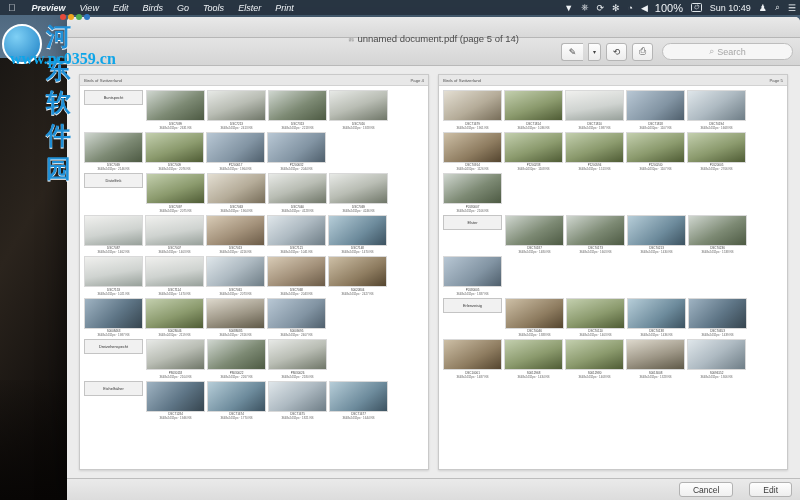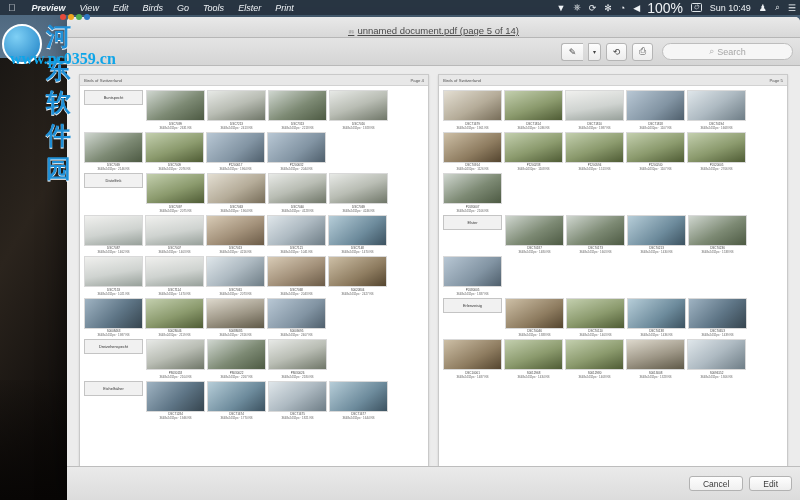--- a/index.html
+++ b/index.html
@@ -25,32 +25,32 @@
 
   
   #menubar { position:absolute; left:0; top:0; width:800px; height:15px;
     background:rgba(38,50,62,.93);
     display:flex; align-items:center; color:#eef2f5; font-size:9px; z-index:50; }
   #menubar .apple { padding:0 9px 0 8px; font-size:10px; line-height:1; }
   #menubar .mi { padding:0 7px; white-space:nowrap;font-style:italic; }
   #menubar .mi.bold { font-weight:bold; }
   #menubar .spacer { flex:1; }
   #menubar .status { padding:0 4px; display:flex; align-items:center; font-size:9px; }
-  #menubar .batt { font-size:14px; padding:0 3px; }
+  #menubar .batt { font-size:11px; padding:0 3px; }
   .battbox { display:inline-block; border:1px solid #dfe6ea; border-radius:1.5px;
     padding:0 2px; font-size:6px; line-height:7px; margin-left:1px; }
 
   
   #printwin { position:absolute; left:67px; top:17px; width:733px; height:483px;
     background:#ececec; border-radius:5px 5px 0 0;
     box-shadow:0 6px 28px rgba(0,0,0,.55); overflow:hidden; z-index:40; }
   #titlebar { height:21px; background:linear-gradient(180deg,#e9e9e9,#d8d8d8);
     border-bottom:1px solid #b6b6b6; position:relative; }
-  #titlebar .title { position:absolute; left:0; right:0; top:8px; text-align:center;
-    font-size:9.5px; color:#4a4a4a;text-decoration:underline; }
+  #titlebar .title { position:absolute; left:0; right:0; top:16px; text-align:center;
+    font-size:9.5px; color:#4a4a4a; }
   #titlebar .title .pgicon { font-size:8px; color:#8a8a8a; margin-right:3px; }
 
   #toolbar { height:28px; background:linear-gradient(180deg,#e4e4e4,#d5d5d5);
     border-bottom:1px solid #b9b9b9; display:flex; align-items:center;
     justify-content:flex-end; padding:0 7px; gap:5px; }
   .tbtn { height:18px; min-width:21px; background:linear-gradient(180deg,#fdfdfd,#ededed);
     border:1px solid #b5b5b5; border-radius:3px; display:flex; align-items:center;
     justify-content:center; font-size:9px; color:#444; }
   .tbtn.joined-l { border-radius:3px 0 0 3px; border-right:none; min-width:22px; }
   .tbtn.joined-r { border-radius:0 3px 3px 0; min-width:13px; font-size:6px; }
@@ -87,23 +87,23 @@
   .p5{background:linear-gradient(170deg,#f0f0ee,#cfd3d0 55%,#97a09a);}
   .p6{background:linear-gradient(135deg,#9fb3c2,#5f7687 55%,#36454f);}
   .p7{background:linear-gradient(150deg,#cdbfa6,#8e7c60 60%,#54452f);}
   .p8{background:linear-gradient(145deg,#dfe6ea,#aebac2 50%,#6e7d86);}
   .p9{background:linear-gradient(160deg,#c3cfae,#8b9a6d 55%,#4f5c35);}
   .p10{background:linear-gradient(150deg,#e3ded2,#b5ac99 55%,#776d59);}
   .p11{background:linear-gradient(140deg,#b6cdd8,#6d8b9c 60%,#3c5260);}
   .p12{background:linear-gradient(165deg,#ddd8cc,#9d9686 55%,#5f5948);}
 
   
-  #bottombar { position:absolute; left:0; bottom:0; width:733px; height:34px;
+  #bottombar { position:absolute; left:0; bottom:0; width:733px; height:22px;
     background:linear-gradient(180deg,#eaeaea,#dcdcdc); border-top:1px solid #bdbdbd;
-    display:flex; align-items:center; justify-content:flex-end; gap:6px; padding:0 8px; }
+    display:flex; align-items:center; justify-content:flex-end; gap:16px; padding:0 8px; }
   .dbtn { height:15px; padding:0 13px; font-size:8.5px; color:#3a3a3a;
     background:linear-gradient(180deg,#fdfdfd,#f0f0f0); border:1px solid #b2b2b2;
     border-radius:3px; display:flex; align-items:center; }
   .dbtn.primary { background:linear-gradient(180deg,#fefefe,#eeeeee); }
 
   
   #wm { position:absolute; left:0; top:14px; z-index:60; pointer-events:none; }
   #wm .logo { position:absolute; left:2px; top:10px; width:40px; height:40px;
     border-radius:50%; background:radial-gradient(circle at 35% 30%,#7fd0f5,#1b7fc4);
     border:2px solid #fff; }

